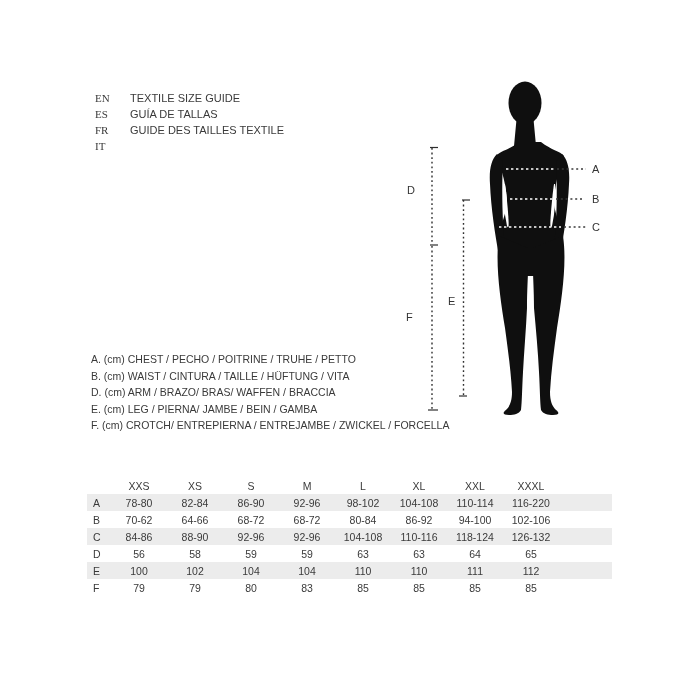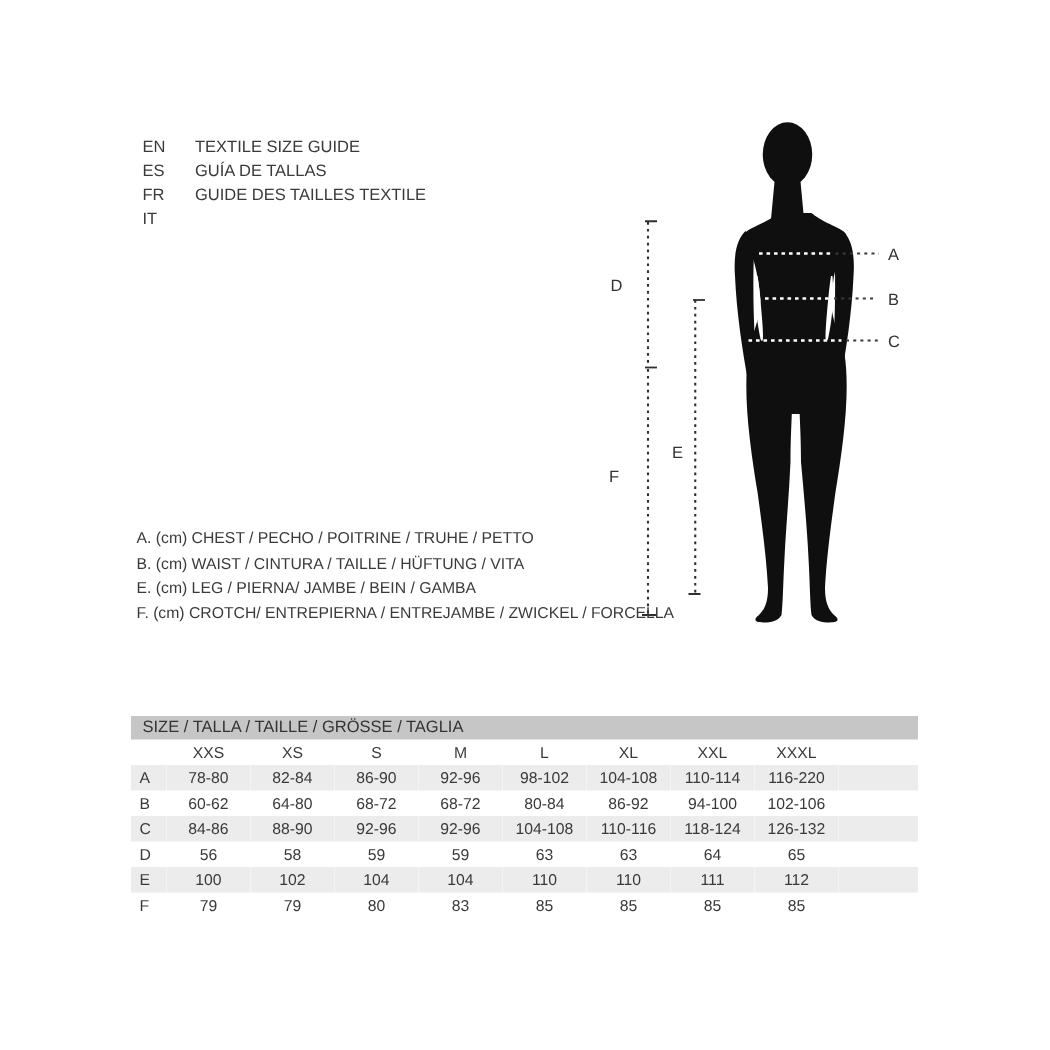--- a/index.html
+++ b/index.html
@@ -3,21 +3,21 @@
 <meta charset="utf-8">
 <style>
   html,body{margin:0;padding:0;background:#fff;}
   .canvas{
     position:relative;width:700px;height:700px;background:#ffffff;overflow:hidden;
     font-family:"Liberation Sans","DejaVu Sans",sans-serif;color:#3a3a3a;
   }
   
   .lang-block{position:absolute;left:95px;top:90px;}
   .lang-row{display:flex;line-height:16px;font-size:11px;letter-spacing:0;}
-  .lang-code{width:35px;flex:0 0 35px;}
+  .lang-code{width:35px;flex:0 0 35px;font-family:Liberation Serif, serif;}
   .lang-label{white-space:nowrap;}
   
   .meas-block{position:absolute;left:91px;top:351px;}
   .meas-row{line-height:16.6px;font-size:10.5px;white-space:nowrap;}
   
   .gender-heading{position:absolute;left:93px;top:449px;font-size:11px;white-space:nowrap;}
   
   .figure-svg{position:absolute;left:400px;top:75px;}
   
   .size-table{
@@ -136,42 +136,40 @@
       <text x="592" y="231">C</text>
       <text x="407" y="194">D</text>
       <text x="448" y="305">E</text>
       <text x="406" y="321">F</text>
     </g>
   </svg>
 
   <div class="meas-block">
     <div class="meas-row">A. (cm) CHEST / PECHO / POITRINE / TRUHE / PETTO</div>
     <div class="meas-row">B. (cm) WAIST / CINTURA / TAILLE / HÜFTUNG / VITA</div>
+    <div class="meas-row">D. (cm) ARM / BRAZO/ BRAS/ WAFFEN / BRACCIA</div>
     <div class="meas-row">E. (cm) LEG / PIERNA/ JAMBE / BEIN / GAMBA</div>
     <div class="meas-row">F. (cm) CROTCH/ ENTREPIERNA / ENTREJAMBE / ZWICKEL / FORCELLA</div>
   </div>
 
 
   <table class="size-table">
     <colgroup>
       <col class="c-label">
       <col class="c-size">
         <col class="c-size">
         <col class="c-size">
         <col class="c-size">
       <col class="c-size">
         <col class="c-size">
         <col class="c-size">
         <col class="c-size">
       <col class="c-fill">
     </colgroup>
     <tbody>
-      <tr class="hdr">
-        <td colspan="10">SIZE / TALLA / TAILLE / GRÖSSE / TAGLIA</td>
-      </tr>
       <tr>
         <td></td>
         <td>XXS</td>
         <td>XS</td>
         <td>S</td>
         <td>M</td>
         <td>L</td>
         <td>XL</td>
         <td>XXL</td>
         <td>XXXL</td>
@@ -184,22 +182,22 @@
         <td>86-90</td>
         <td>92-96</td>
         <td>98-102</td>
         <td>104-108</td>
         <td>110-114</td>
         <td>116-220</td>
         <td></td>
       </tr>
       <tr>
         <td class="rl">B</td>
-        <td>60-62</td>
-        <td>64-80</td>
+        <td>70-62</td>
+        <td>64-66</td>
         <td>68-72</td>
         <td>68-72</td>
         <td>80-84</td>
         <td>86-92</td>
         <td>94-100</td>
         <td>102-106</td>
         <td></td>
       </tr>
       <tr class="stripe">
         <td class="rl">C</td>

